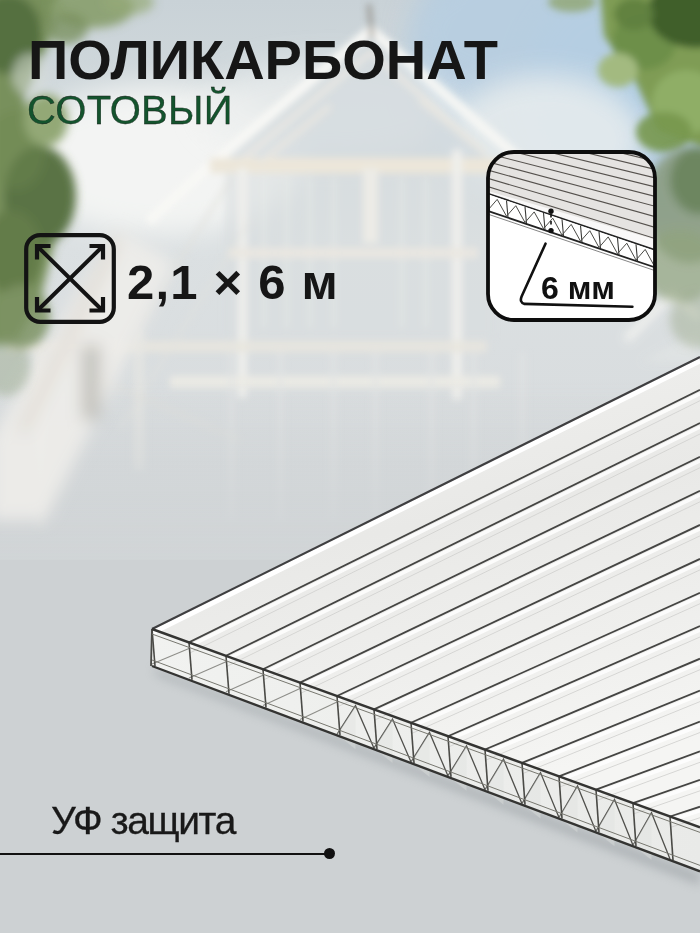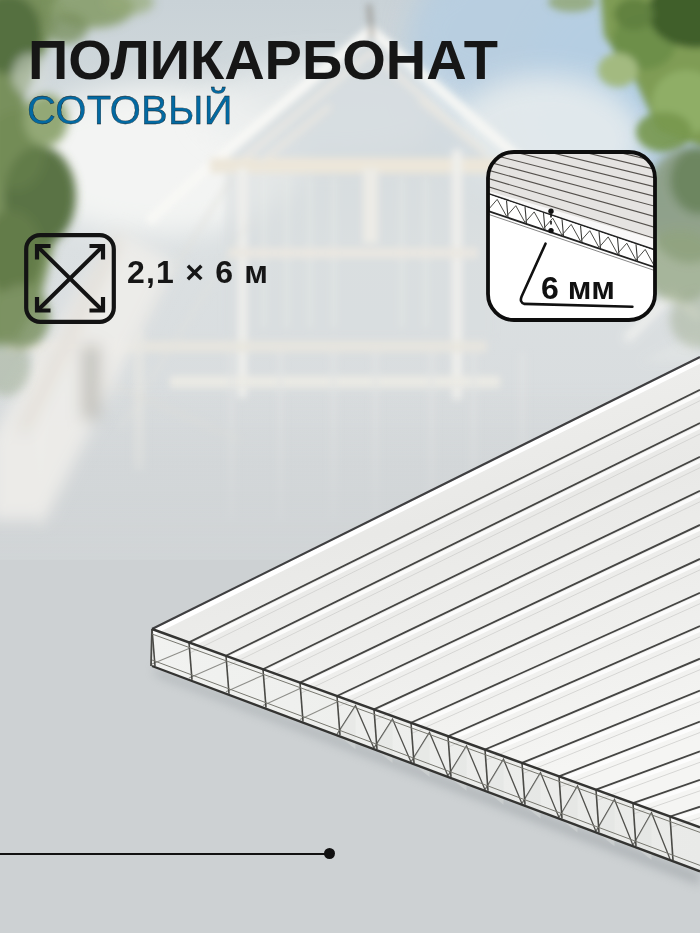--- a/index.html
+++ b/index.html
@@ -1,17 +1,17 @@
 <!DOCTYPE html>
 <html><head><meta charset="utf-8"><style>
 html,body{margin:0;padding:0}
 #stage{position:relative;width:700px;height:933px;overflow:hidden;background:#ccd0d3;font-family:"Liberation Sans",sans-serif}
 .t1{position:absolute;left:28px;top:27px;font-size:56px;font-weight:bold;color:#161616;letter-spacing:0px;white-space:nowrap}
-.t2{position:absolute;left:27px;top:88px;font-size:40px;font-weight:normal;color:#0369a1;letter-spacing:0.3px;white-space:nowrap;-webkit-text-stroke:0.3px #1b1b1b}
-.sz{position:absolute;left:127px;top:254px;font-size:32px;font-weight:bold;color:#161616;letter-spacing:1.2px;white-space:nowrap}
+.t2{position:absolute;left:27px;top:88px;font-size:40px;font-weight:normal;color:#14532d;letter-spacing:0.3px;white-space:nowrap;-webkit-text-stroke:0.3px #1b1b1b}
+.sz{position:absolute;left:127px;top:254px;font-size:49px;font-weight:bold;color:#161616;letter-spacing:1.2px;white-space:nowrap}
 .uv{position:absolute;left:51px;top:799px;font-size:39px;font-weight:normal;color:#191919;letter-spacing:-1.4px;white-space:nowrap;-webkit-text-stroke:0.3px #191919}
 .ln{position:absolute;left:0;top:852.5px;width:329px;height:2.4px;background:#111}
 .dot{position:absolute;left:324px;top:848px;width:11px;height:11px;border-radius:50%;background:#111}
 </style></head><body>
 <div id="stage">
 <svg style="position:absolute;left:0;top:0" width="700" height="933" viewBox="0 0 700 933">
 <defs>
 <linearGradient id="sky" x1="0" y1="0" x2="0" y2="1">
           <stop offset="0" stop-color="#c9d2d7"></stop>
           <stop offset="0.12" stop-color="#d2dadd"></stop>
@@ -291,14 +291,15 @@
 <rect x="2.2" y="2.2" width="87.6" height="86.6" rx="14" fill="none" stroke="#131313" stroke-width="4.2"></rect>
 <path d="M13.5 13.5 L78.5 77.5 M78.5 13.5 L13.5 77.5" stroke="#131313" stroke-width="4" fill="none"></path>
 <path d="M13 26.5 L13 13 L26.5 13" fill="none" stroke="#131313" stroke-width="4.2"></path>
 <path d="M65.5 13 L79 13 L79 26.5" fill="none" stroke="#131313" stroke-width="4.2"></path>
 <path d="M79 64 L79 77.5 L65.5 77.5" fill="none" stroke="#131313" stroke-width="4.2"></path>
 <path d="M26.5 77.5 L13 77.5 L13 64" fill="none" stroke="#131313" stroke-width="4.2"></path>
 </svg>
 <div class="t1">ПОЛИКАРБОНАТ</div>
 <div class="t2">СОТОВЫЙ</div>
 <div class="sz">2,1 × 6 м</div>
+<div class="uv">УФ защита</div>
 <div class="ln"></div>
     <div class="dot"></div>
 </div>
 </body></html>

